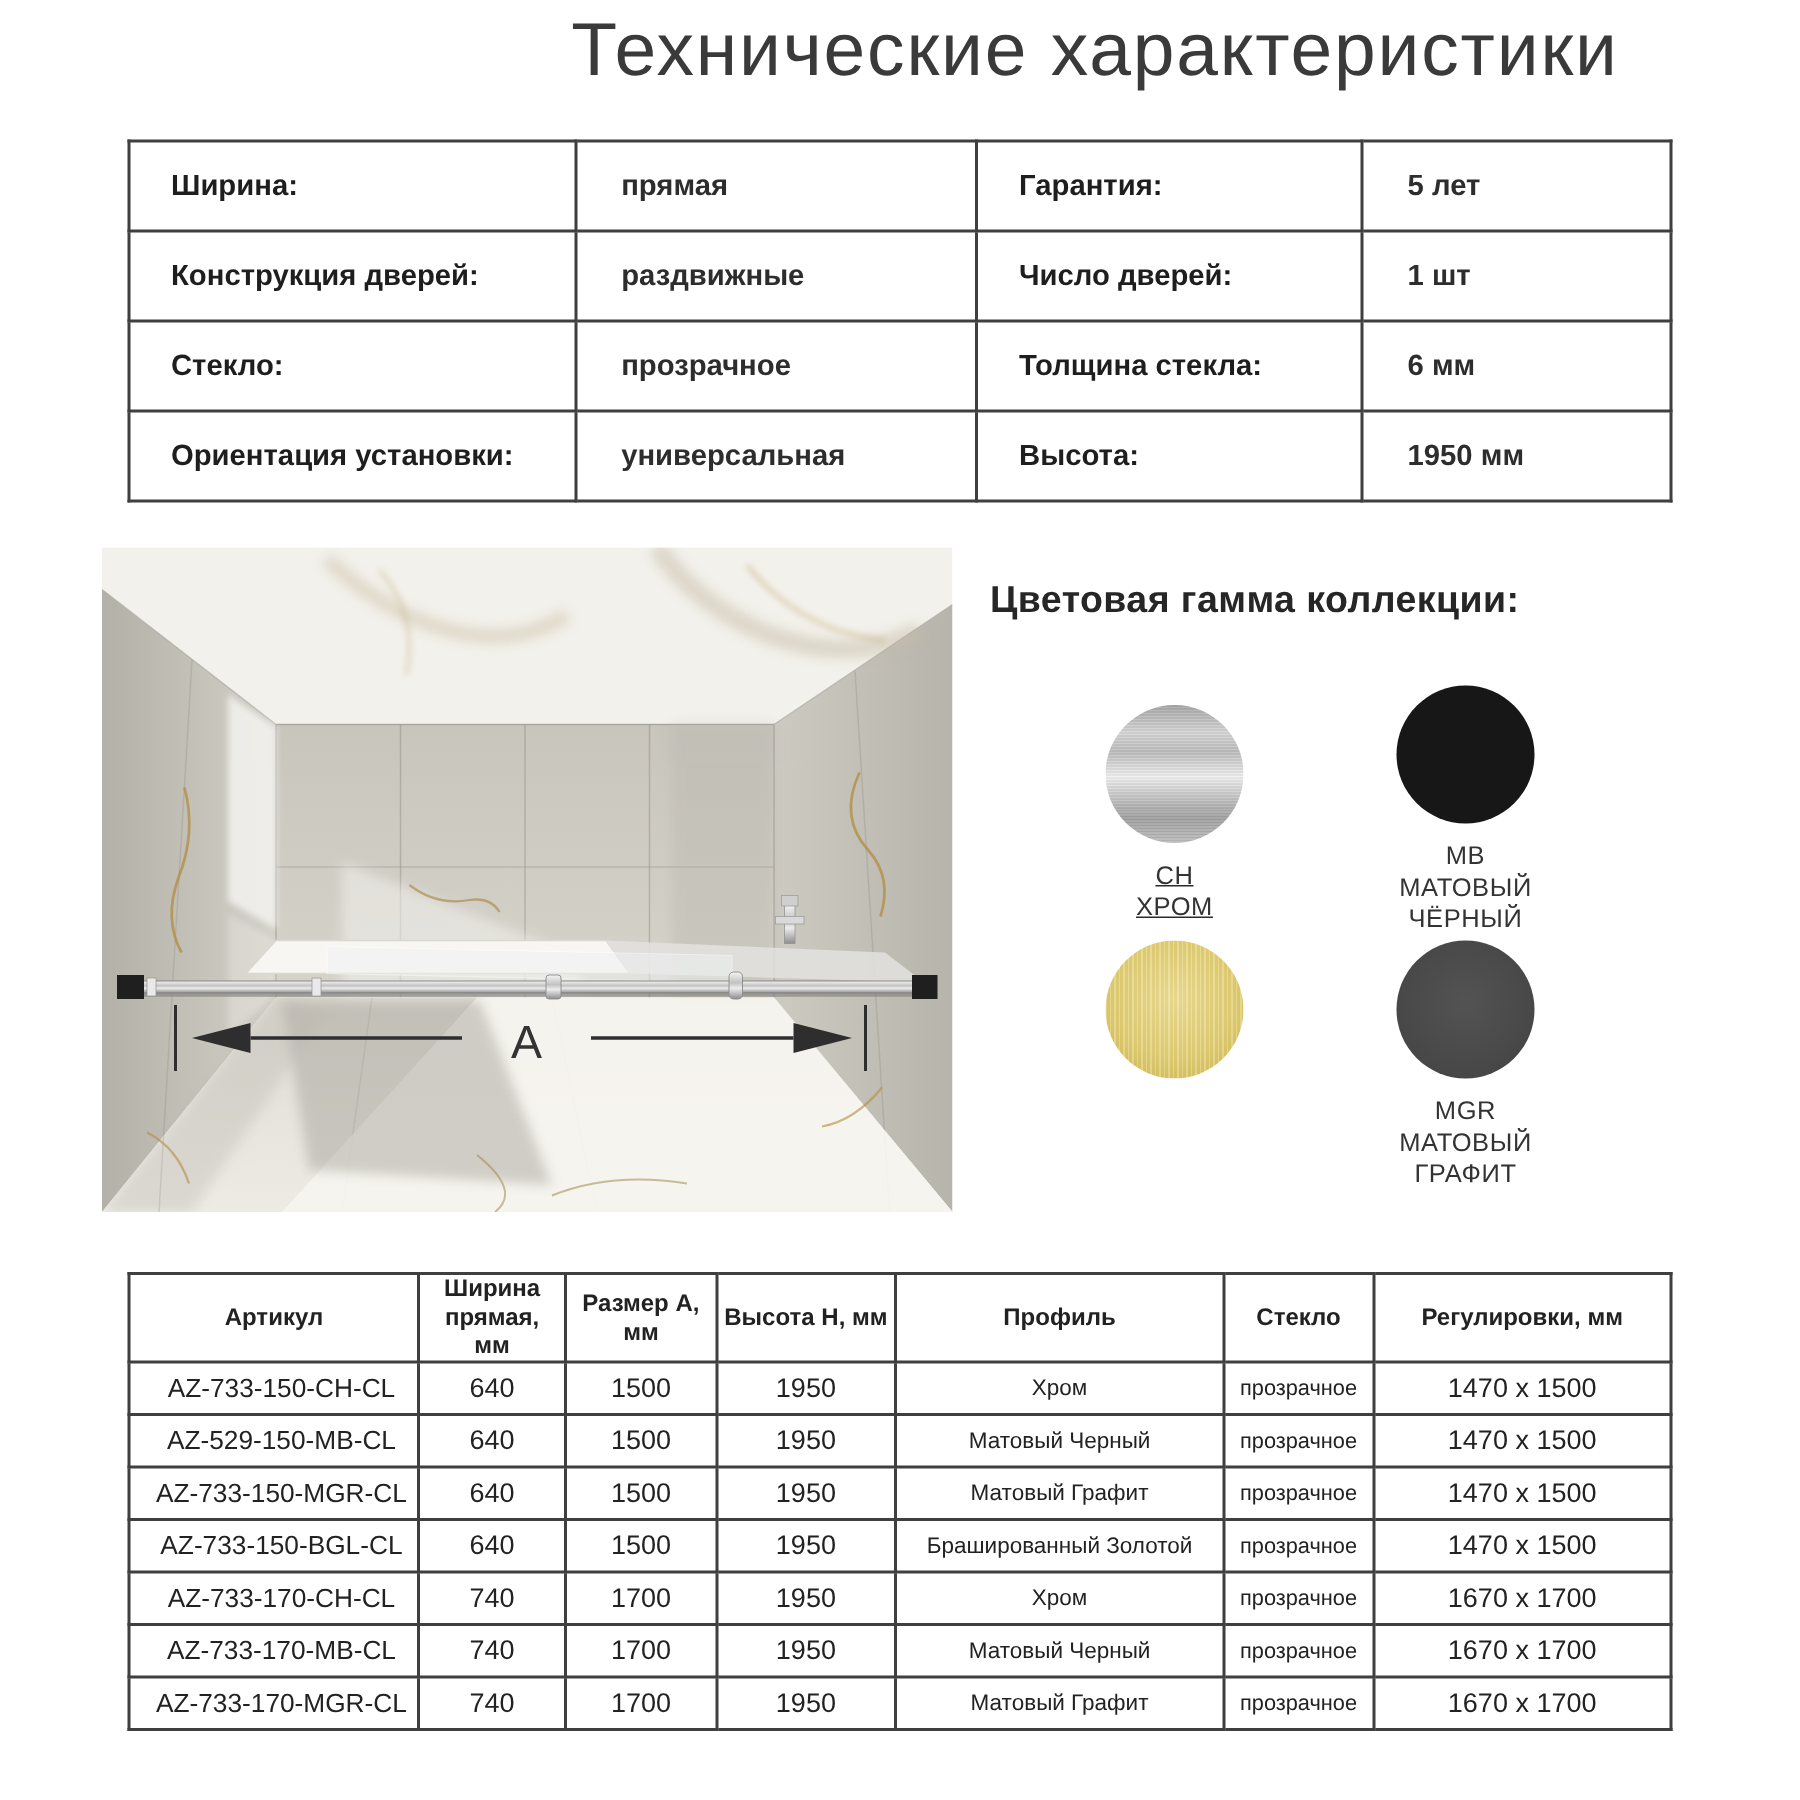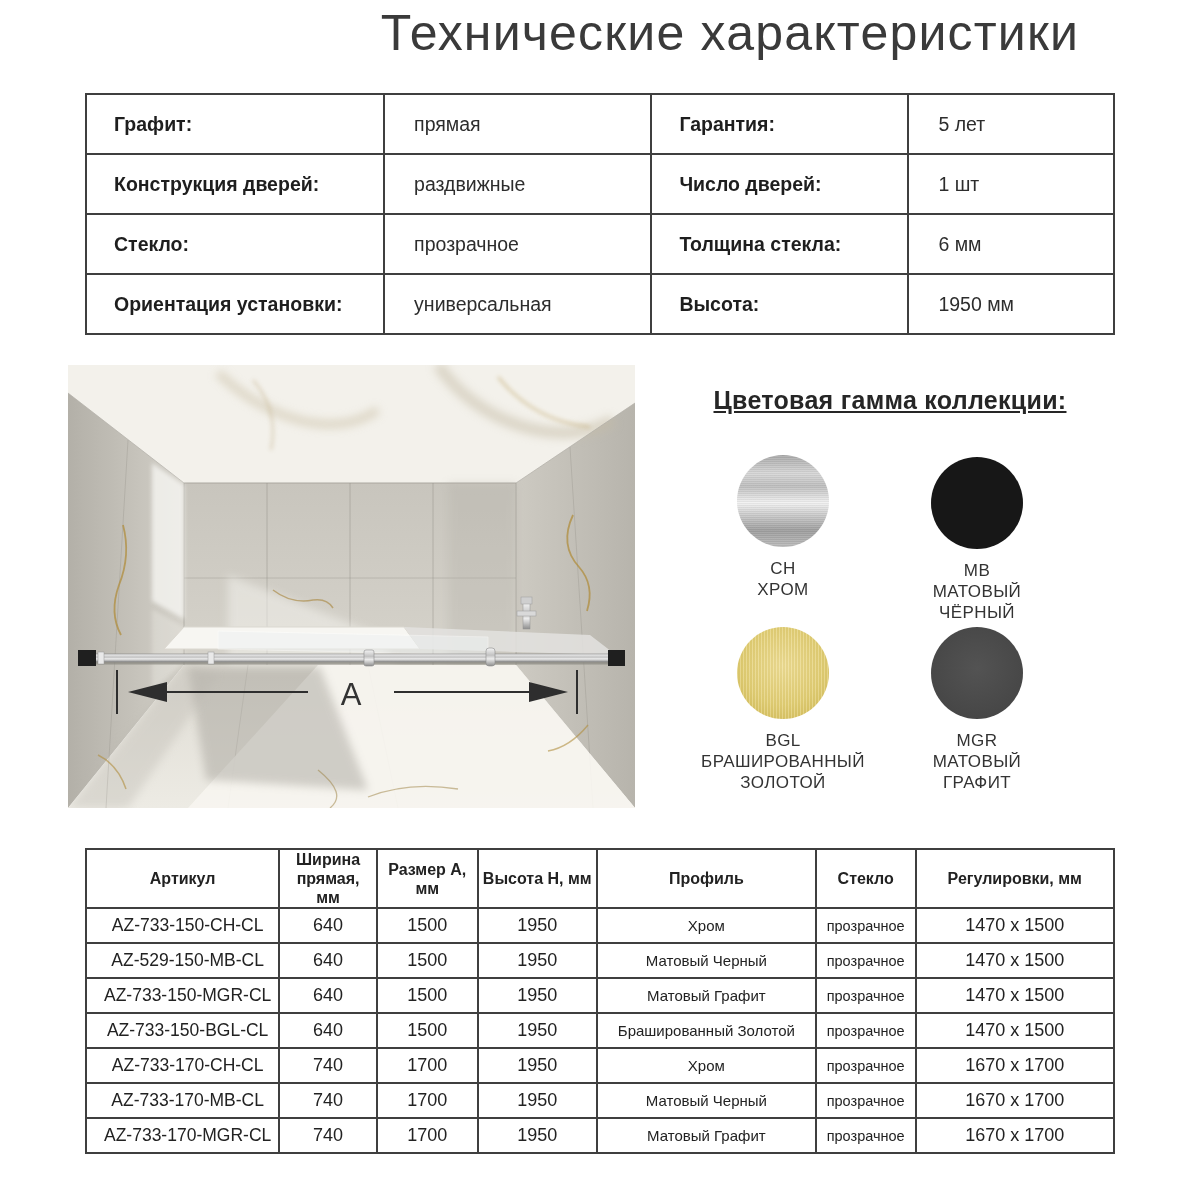--- a/index.html
+++ b/index.html
@@ -18,33 +18,33 @@
   
   table.spec{
     left:85px;top:93px;width:1030px;height:226px;
     border-collapse:collapse;table-layout:fixed;
   }
   table.spec td{
     border:2px solid #3f3f3f;height:56px;vertical-align:middle;
     font-size:19.5px;
   }
   td.spec-label{font-weight:700;padding-left:27px;color:#1e1e1e;}
-  td.spec-value{font-weight:400;padding-left:29px;color:#2d2d2d;}
+  td.spec-value{font-weight:700;padding-left:29px;color:#2d2d2d;}
 
   
   .photo-wrap{left:68px;top:365px;width:567px;height:443px;}
   .photo-wrap svg{display:block;width:567px;height:443px;}
 
   
   .colors-heading{
-    left:660px;top:386px;width:460px;text-align:center;
-    font-size:25px;font-weight:700;letter-spacing:0.3px;color:#262626;text-decoration:underline;
+    left:660px;top:386px;width:460px;
+    font-size:25px;font-weight:700;letter-spacing:0.3px;color:#262626;
   }
   .swatch{width:210px;text-align:center;}
-  .sw-ch{left:678px;top:455px;}
+  .sw-ch{left:678px;top:470px;text-decoration:underline;}
   .sw-mb{left:872px;top:457px;}
   .sw-bgl{left:678px;top:627px;}
   .sw-mgr{left:872px;top:627px;}
   .circle{width:92px;height:92px;border-radius:50%;margin:0 auto;}
   .c-chrome{background:
     repeating-linear-gradient(0deg, rgba(255,255,255,0.07) 0 1px, rgba(0,0,0,0.05) 1px 2px),
     linear-gradient(180deg,#a9a9a9 0%,#d8d8d8 20%,#bfbfbf 34%,#f2f2f2 52%,#cfcfcf 64%,#9f9f9f 82%,#bdbdbd 100%);}
   .c-black{background:#171717;}
   .c-gold{background:
     repeating-linear-gradient(90deg, rgba(255,255,255,0.20) 0 1px, rgba(0,0,0,0.03) 1px 3px),
@@ -73,21 +73,21 @@
 
 <table class="abs spec">
   <colgroup>
       <col style="width:29%">
       <col style="width:26%">
       <col style="width:25%">
       <col style="width:20%">
     </colgroup>
   <tbody>
       <tr>
-    <td class="spec-label">Графит:</td>
+    <td class="spec-label">Ширина:</td>
     <td class="spec-value">прямая</td>
     <td class="spec-label">Гарантия:</td>
     <td class="spec-value">5 лет</td>
   </tr>
   <tr>
     <td class="spec-label">Конструкция дверей:</td>
     <td class="spec-value">раздвижные</td>
     <td class="spec-label">Число дверей:</td>
     <td class="spec-value">1 шт</td>
   </tr>
@@ -229,25 +229,20 @@
   <div class="circle c-black"></div>
   <div class="sw-label">
     <div>MB</div>
     <div>МАТОВЫЙ</div>
     <div>ЧЁРНЫЙ</div>
   </div>
 </div>
 
 <div class="abs swatch sw-bgl">
   <div class="circle c-gold"></div>
-  <div class="sw-label">
-    <div>BGL</div>
-    <div>БРАШИРОВАННЫЙ</div>
-    <div>ЗОЛОТОЙ</div>
-  </div>
 </div>
 
 <div class="abs swatch sw-mgr">
   <div class="circle c-graphite"></div>
   <div class="sw-label">
     <div>MGR</div>
     <div>МАТОВЫЙ</div>
     <div>ГРАФИТ</div>
   </div>
 </div>

